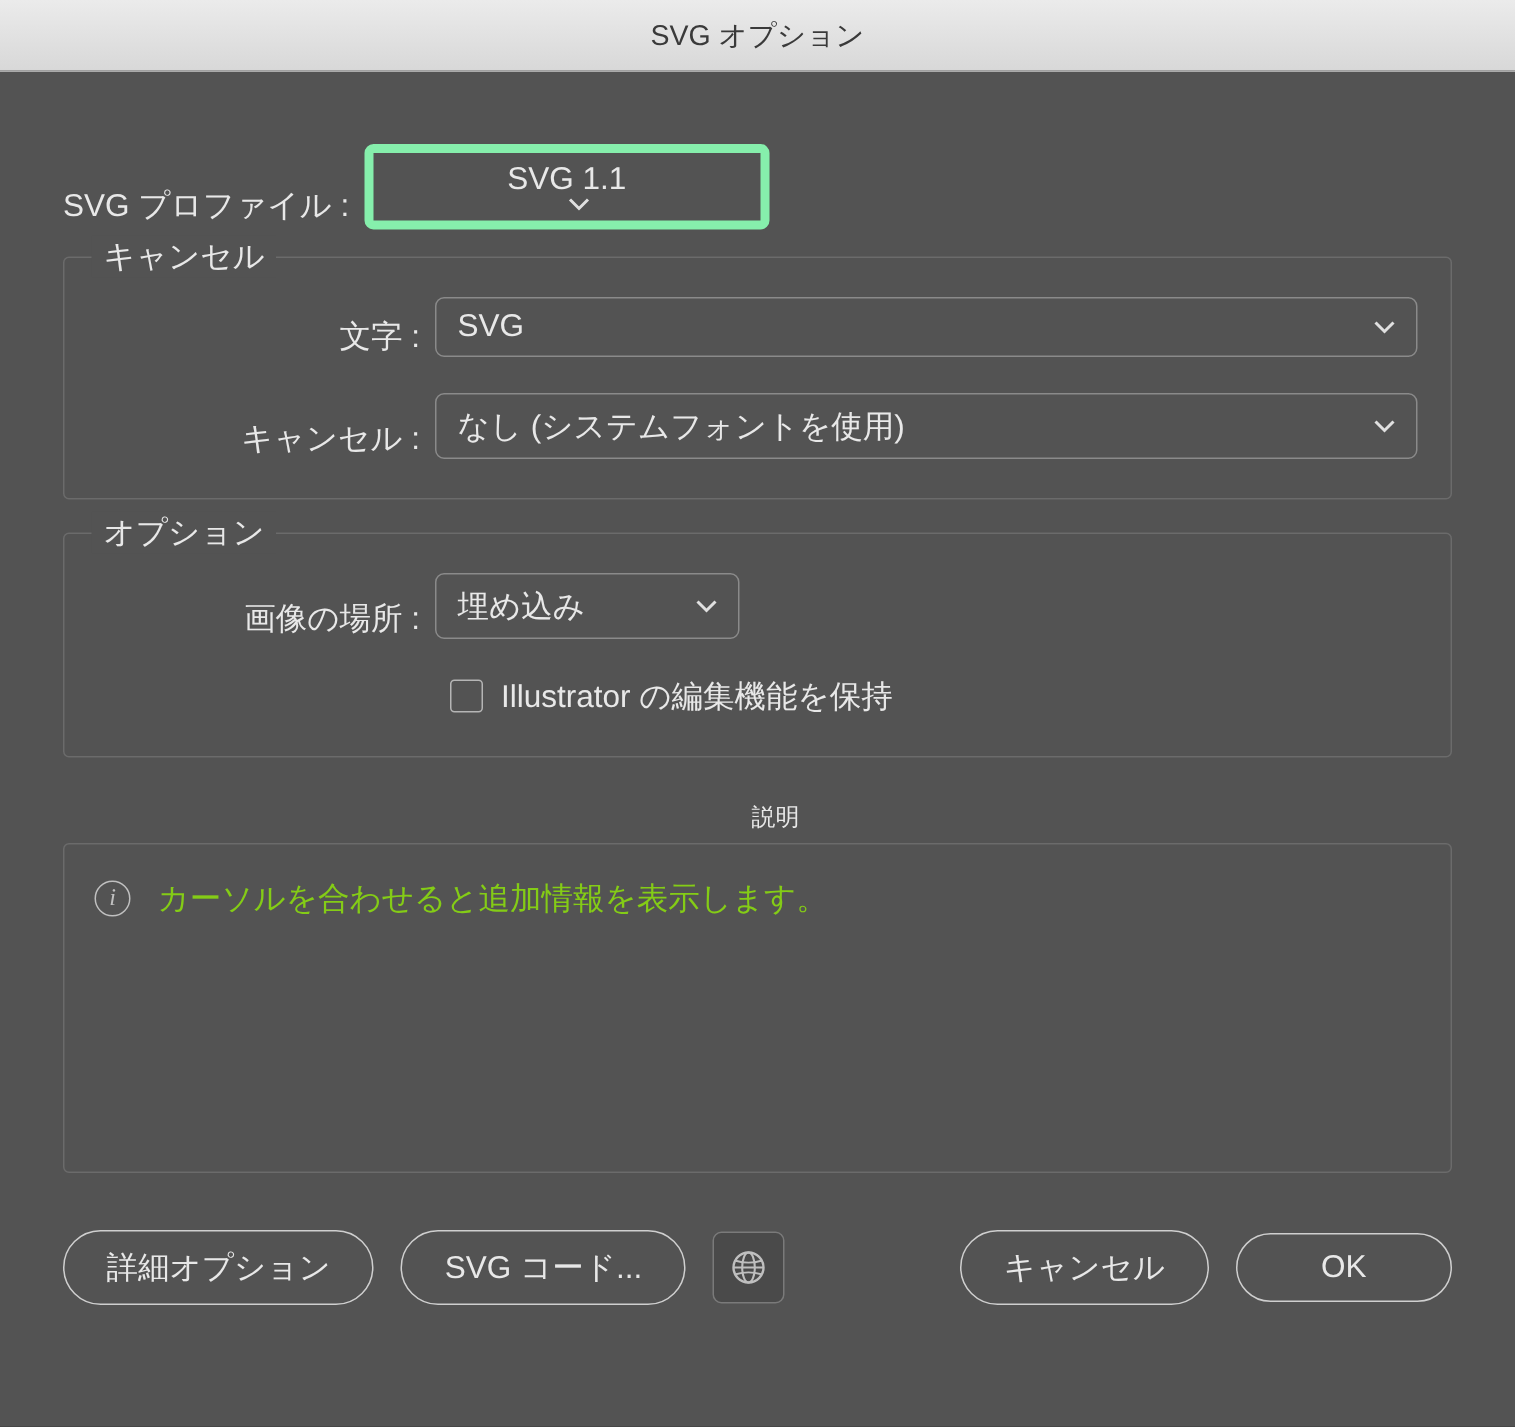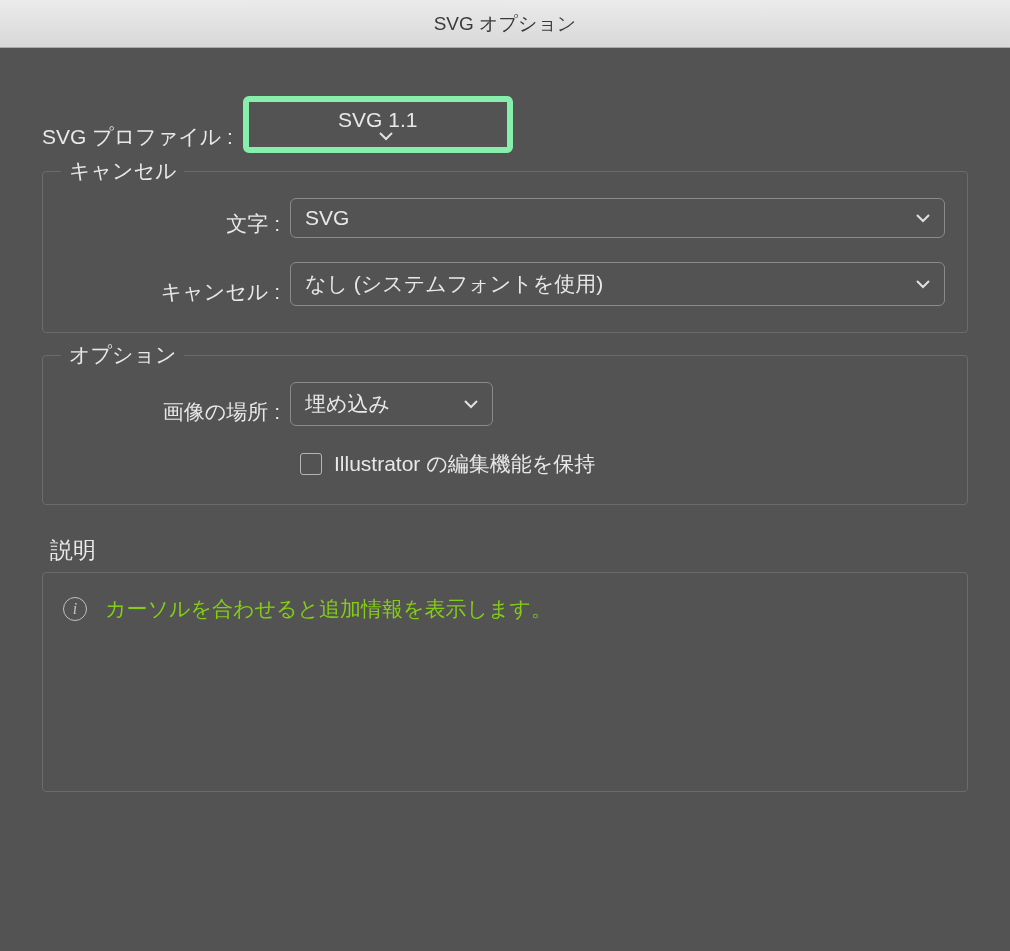--- a/index.html
+++ b/index.html
@@ -114,23 +114,24 @@
       border: 1.5px solid #b5b5b5;
       border-radius: 3px;
       margin-right: 12px;
       cursor: pointer;
       flex-shrink: 0;
     }
     .desc-section {
       margin-top: 8px;
     }
     .desc-label {
-      margin-left: 8px;
+      margin-left: 24px;
       margin-bottom: 6px;
-      font-size: 23px;
+      font-size: 16px;
+      text-align: center;
     }
     .desc-box {
       border: 1px solid #6b6b6b;
       border-radius: 4px;
       padding: 22px 20px;
       min-height: 220px;
       display: flex;
       align-items: flex-start;
     }
     .info-icon {
@@ -263,15 +264,33 @@
     </div>
 
     <div class="desc-section">
       <div class="desc-label">説明</div>
       <div class="desc-box">
         <div class="info-icon">i</div>
         <div class="desc-text">カーソルを合わせると追加情報を表示します。</div>
       </div>
     </div>
 
+    <div class="button-row">
+      <button class="pill-button">詳細オプション</button>
+      <button class="pill-button">SVG コード...</button>
+      <div class="icon-button">
+        <span class="globe-icon">
+          <svg width="24" height="24" viewBox="0 0 24 24">
+            <circle cx="12" cy="12" r="10" stroke="#bfbfbf" stroke-width="1.6" fill="none"></circle>
+            <ellipse cx="12" cy="12" rx="4.2" ry="10" stroke="#bfbfbf" stroke-width="1.4" fill="none"></ellipse>
+            <line x1="2" y1="12" x2="22" y2="12" stroke="#bfbfbf" stroke-width="1.4"></line>
+            <path d="M3.5 7.5 Q12 10 20.5 7.5" stroke="#bfbfbf" stroke-width="1.3" fill="none"></path>
+            <path d="M3.5 16.5 Q12 14 20.5 16.5" stroke="#bfbfbf" stroke-width="1.3" fill="none"></path>
+          </svg>
+        </span>
+      </div>
+      <div class="spacer"></div>
+      <button class="pill-button">キャンセル</button>
+      <button class="pill-button wide">OK</button>
+    </div>
 
   </div>
 </div>
 
 </body></html>

